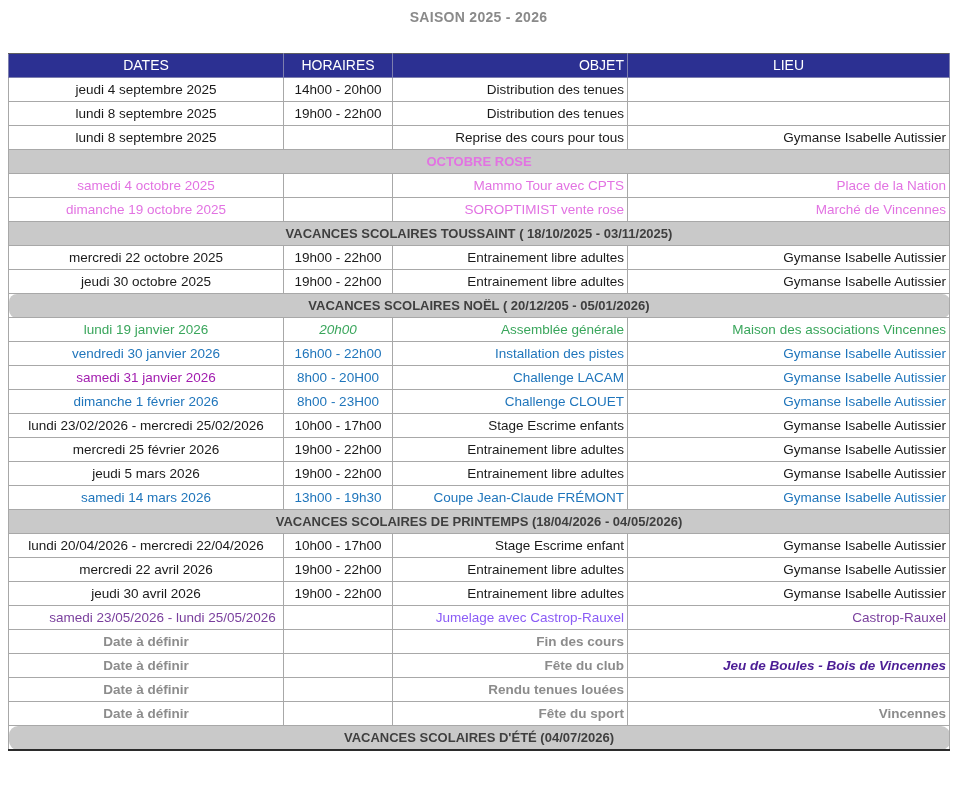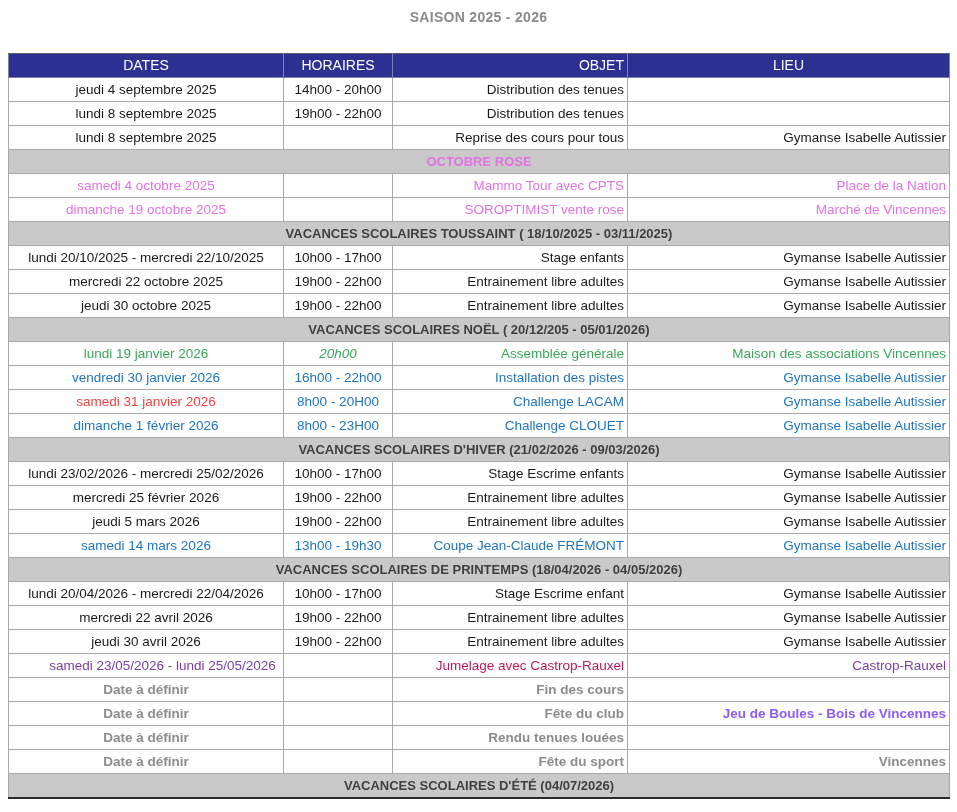--- a/index.html
+++ b/index.html
@@ -109,67 +109,58 @@
         <tr>
           <td class="al-c" style="color: rgb(226, 115, 226);">dimanche 19 octobre 2025</td>
           <td class="al-c" style="color: rgb(226, 115, 226);"></td>
           <td class="al-l" style="color: rgb(226, 115, 226);">SOROPTIMIST vente rose</td>
           <td class="al-l" style="color: rgb(226, 115, 226);">Marché de Vincennes</td>
         </tr>
         <tr class="section">
           <td colspan="4" style="color: rgb(63, 63, 63); background: rgb(201, 201, 201);">VACANCES SCOLAIRES TOUSSAINT ( 18/10/2025 - 03/11/2025)</td>
         </tr>
         <tr>
-          <td class="al-c" style="color: rgb(26, 26, 26);">lundi 20/10/2025 - mercredi 22/10/2025</td>
-          <td class="al-c" style="color: rgb(26, 26, 26);">10h00 - 17h00</td>
-          <td class="al-l" style="color: rgb(26, 26, 26);">Stage enfants</td>
-          <td class="al-l" style="color: rgb(26, 26, 26);">Gymanse Isabelle Autissier</td>
-        </tr>
-        <tr>
           <td class="al-c" style="color: rgb(26, 26, 26);">mercredi 22 octobre 2025</td>
           <td class="al-c" style="color: rgb(26, 26, 26);">19h00 - 22h00</td>
           <td class="al-l" style="color: rgb(26, 26, 26);">Entrainement libre adultes</td>
           <td class="al-l" style="color: rgb(26, 26, 26);">Gymanse Isabelle Autissier</td>
         </tr>
         <tr>
           <td class="al-c" style="color: rgb(26, 26, 26);">jeudi 30 octobre 2025</td>
           <td class="al-c" style="color: rgb(26, 26, 26);">19h00 - 22h00</td>
           <td class="al-l" style="color: rgb(26, 26, 26);">Entrainement libre adultes</td>
           <td class="al-l" style="color: rgb(26, 26, 26);">Gymanse Isabelle Autissier</td>
         </tr>
         <tr class="section">
-          <td colspan="4" style="color: rgb(63, 63, 63); background: rgb(201, 201, 201);">VACANCES SCOLAIRES NOËL ( 20/12/205 - 05/01/2026)</td>
+          <td colspan="4" style="color: rgb(63, 63, 63); background: rgb(201, 201, 201); border-radius: 8px;">VACANCES SCOLAIRES NOËL ( 20/12/205 - 05/01/2026)</td>
         </tr>
         <tr>
           <td class="al-c" style="color: rgb(58, 166, 92);">lundi 19 janvier 2026</td>
           <td class="al-c" style="color: rgb(58, 166, 92); font-style: italic;">20h00</td>
           <td class="al-l" style="color: rgb(58, 166, 92);">Assemblée générale</td>
           <td class="al-l" style="color: rgb(58, 166, 92);">Maison des associations Vincennes</td>
         </tr>
         <tr>
           <td class="al-c" style="color: rgb(31, 117, 187);">vendredi 30 janvier 2026</td>
           <td class="al-c" style="color: rgb(31, 117, 187);">16h00 - 22h00</td>
           <td class="al-l" style="color: rgb(31, 117, 187);">Installation des pistes</td>
           <td class="al-l" style="color: rgb(31, 117, 187);">Gymanse Isabelle Autissier</td>
         </tr>
         <tr>
-          <td class="al-c" style="color: #ef4444;">samedi 31 janvier 2026</td>
+          <td class="al-c" style="color: #a21caf;">samedi 31 janvier 2026</td>
           <td class="al-c" style="color: rgb(31, 117, 187);">8h00 - 20H00</td>
           <td class="al-l" style="color: rgb(31, 117, 187);">Challenge LACAM</td>
           <td class="al-l" style="color: rgb(31, 117, 187);">Gymanse Isabelle Autissier</td>
         </tr>
         <tr>
           <td class="al-c" style="color: rgb(31, 117, 187);">dimanche 1 février 2026</td>
           <td class="al-c" style="color: rgb(31, 117, 187);">8h00 - 23H00</td>
           <td class="al-l" style="color: rgb(31, 117, 187);">Challenge CLOUET</td>
           <td class="al-l" style="color: rgb(31, 117, 187);">Gymanse Isabelle Autissier</td>
         </tr>
-        <tr class="section">
-          <td colspan="4" style="color: rgb(63, 63, 63); background: rgb(201, 201, 201);">VACANCES SCOLAIRES D'HIVER (21/02/2026 - 09/03/2026)</td>
-        </tr>
         <tr>
           <td class="al-c" style="color: rgb(26, 26, 26);">lundi 23/02/2026 - mercredi 25/02/2026</td>
           <td class="al-c" style="color: rgb(26, 26, 26);">10h00 - 17h00</td>
           <td class="al-l" style="color: rgb(26, 26, 26);">Stage Escrime enfants</td>
           <td class="al-l" style="color: rgb(26, 26, 26);">Gymanse Isabelle Autissier</td>
         </tr>
         <tr>
           <td class="al-c" style="color: rgb(26, 26, 26);">mercredi 25 février 2026</td>
           <td class="al-c" style="color: rgb(26, 26, 26);">19h00 - 22h00</td>
           <td class="al-l" style="color: rgb(26, 26, 26);">Entrainement libre adultes</td>
@@ -204,45 +195,45 @@
         </tr>
         <tr>
           <td class="al-c" style="color: rgb(26, 26, 26);">jeudi 30 avril 2026</td>
           <td class="al-c" style="color: rgb(26, 26, 26);">19h00 - 22h00</td>
           <td class="al-l" style="color: rgb(26, 26, 26);">Entrainement libre adultes</td>
           <td class="al-l" style="color: rgb(26, 26, 26);">Gymanse Isabelle Autissier</td>
         </tr>
         <tr>
           <td class="al-c" style="color: rgb(122, 63, 157); padding-left: 36px;">samedi 23/05/2026 - lundi 25/05/2026</td>
           <td class="al-c" style="color: rgb(122, 63, 157);"></td>
-          <td class="al-l" style="color: #be185d;">Jumelage avec Castrop-Rauxel</td>
+          <td class="al-l" style="color: #8b5cf6;">Jumelage avec Castrop-Rauxel</td>
           <td class="al-l" style="color: rgb(122, 63, 157);">Castrop-Rauxel</td>
         </tr>
         <tr style="font-weight: bold;">
           <td class="al-c" style="color: rgb(140, 140, 140);">Date à définir</td>
           <td class="al-c" style="color: rgb(140, 140, 140);"></td>
           <td class="al-l" style="color: rgb(140, 140, 140);">Fin des cours</td>
           <td class="al-l" style="color: rgb(140, 140, 140);"></td>
         </tr>
         <tr style="font-weight: bold;">
           <td class="al-c" style="color: rgb(140, 140, 140);">Date à définir</td>
           <td class="al-c" style="color: rgb(140, 140, 140);"></td>
           <td class="al-l" style="color: rgb(140, 140, 140);">Fête du club</td>
-          <td class="al-l" style="color: #8b5cf6;">Jeu de Boules - Bois de Vincennes</td>
+          <td class="al-l" style="color: #4c1d95; font-style: italic;">Jeu de Boules - Bois de Vincennes</td>
         </tr>
         <tr style="font-weight: bold;">
           <td class="al-c" style="color: rgb(140, 140, 140);">Date à définir</td>
           <td class="al-c" style="color: rgb(140, 140, 140);"></td>
           <td class="al-l" style="color: rgb(140, 140, 140);">Rendu tenues louées</td>
           <td class="al-l" style="color: rgb(140, 140, 140);"></td>
         </tr>
         <tr style="font-weight: bold;">
           <td class="al-c" style="color: rgb(140, 140, 140);">Date à définir</td>
           <td class="al-c" style="color: rgb(140, 140, 140);"></td>
           <td class="al-l" style="color: rgb(140, 140, 140);">Fête du sport</td>
           <td class="al-l" style="color: rgb(140, 140, 140);">Vincennes</td>
         </tr>
         <tr class="section">
-          <td colspan="4" style="color: rgb(63, 63, 63); background: rgb(201, 201, 201);">VACANCES SCOLAIRES D'ÉTÉ (04/07/2026)</td>
+          <td colspan="4" style="color: rgb(63, 63, 63); background: rgb(201, 201, 201); border-radius: 9px;">VACANCES SCOLAIRES D'ÉTÉ (04/07/2026)</td>
         </tr>
       </tbody>
   </table>
 </div>
 
 </body></html>

